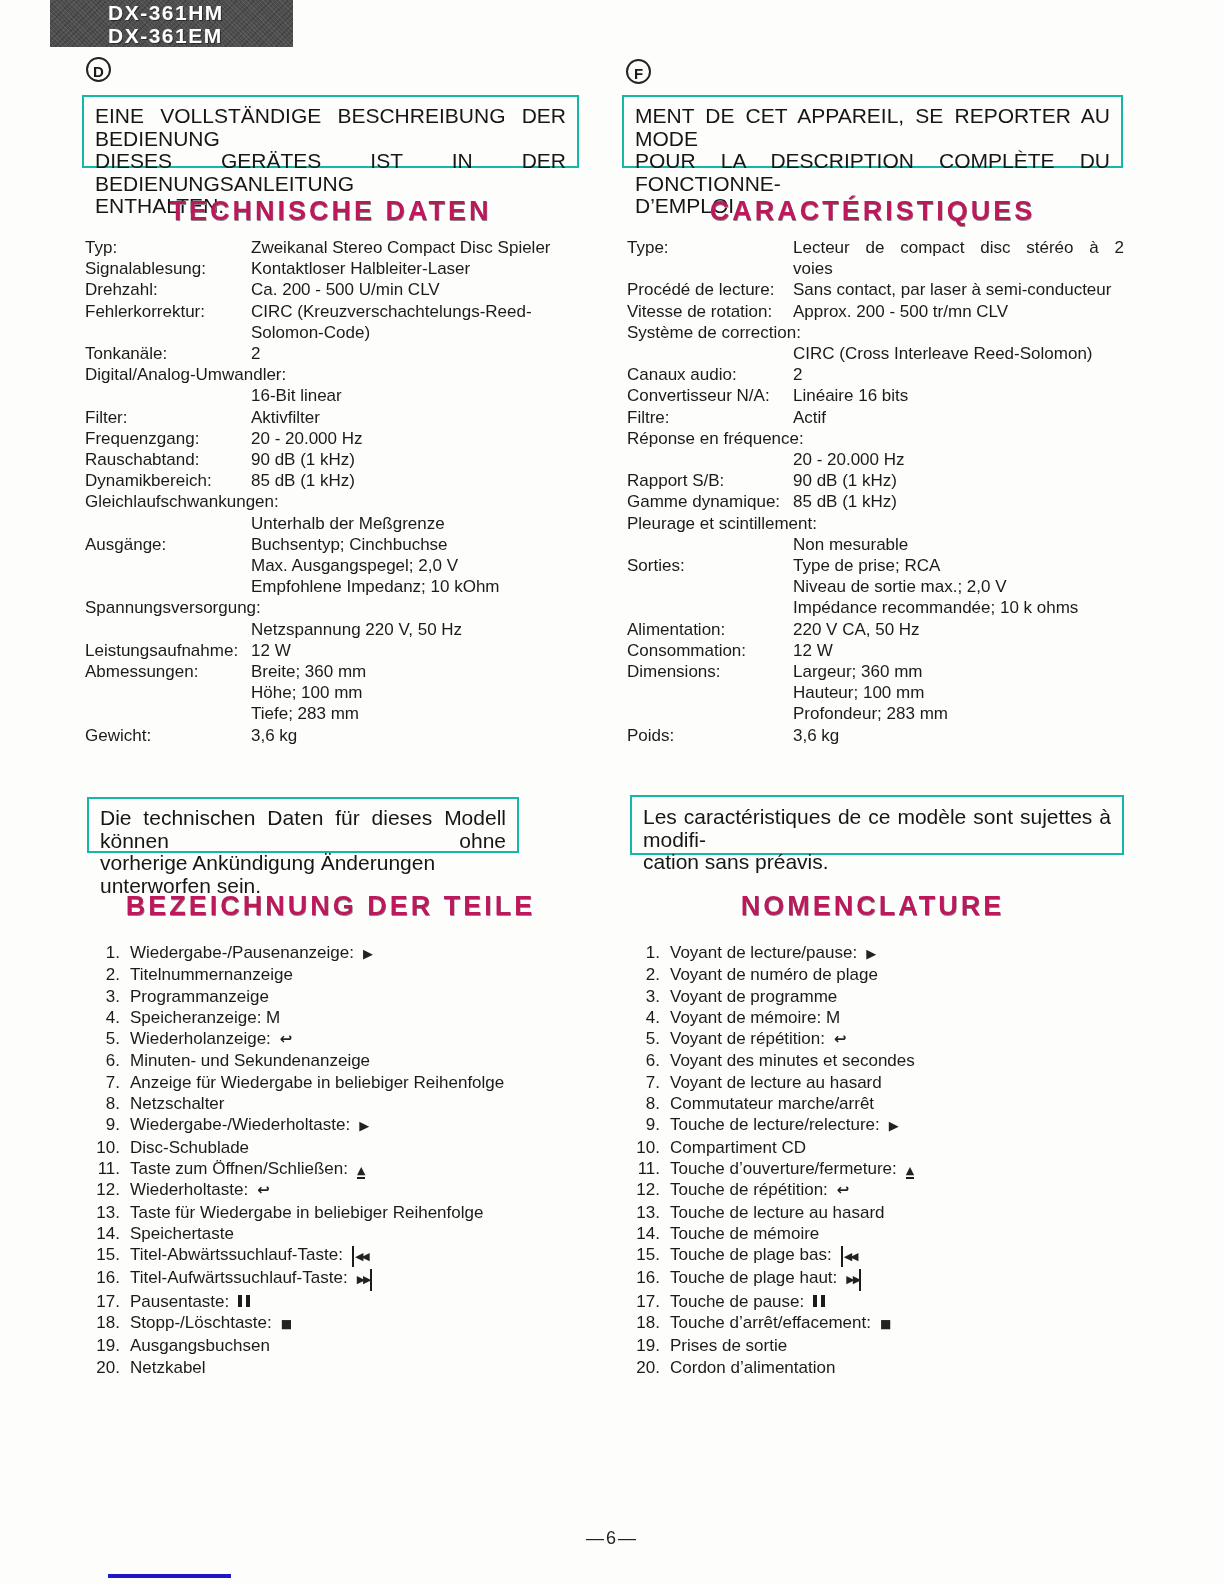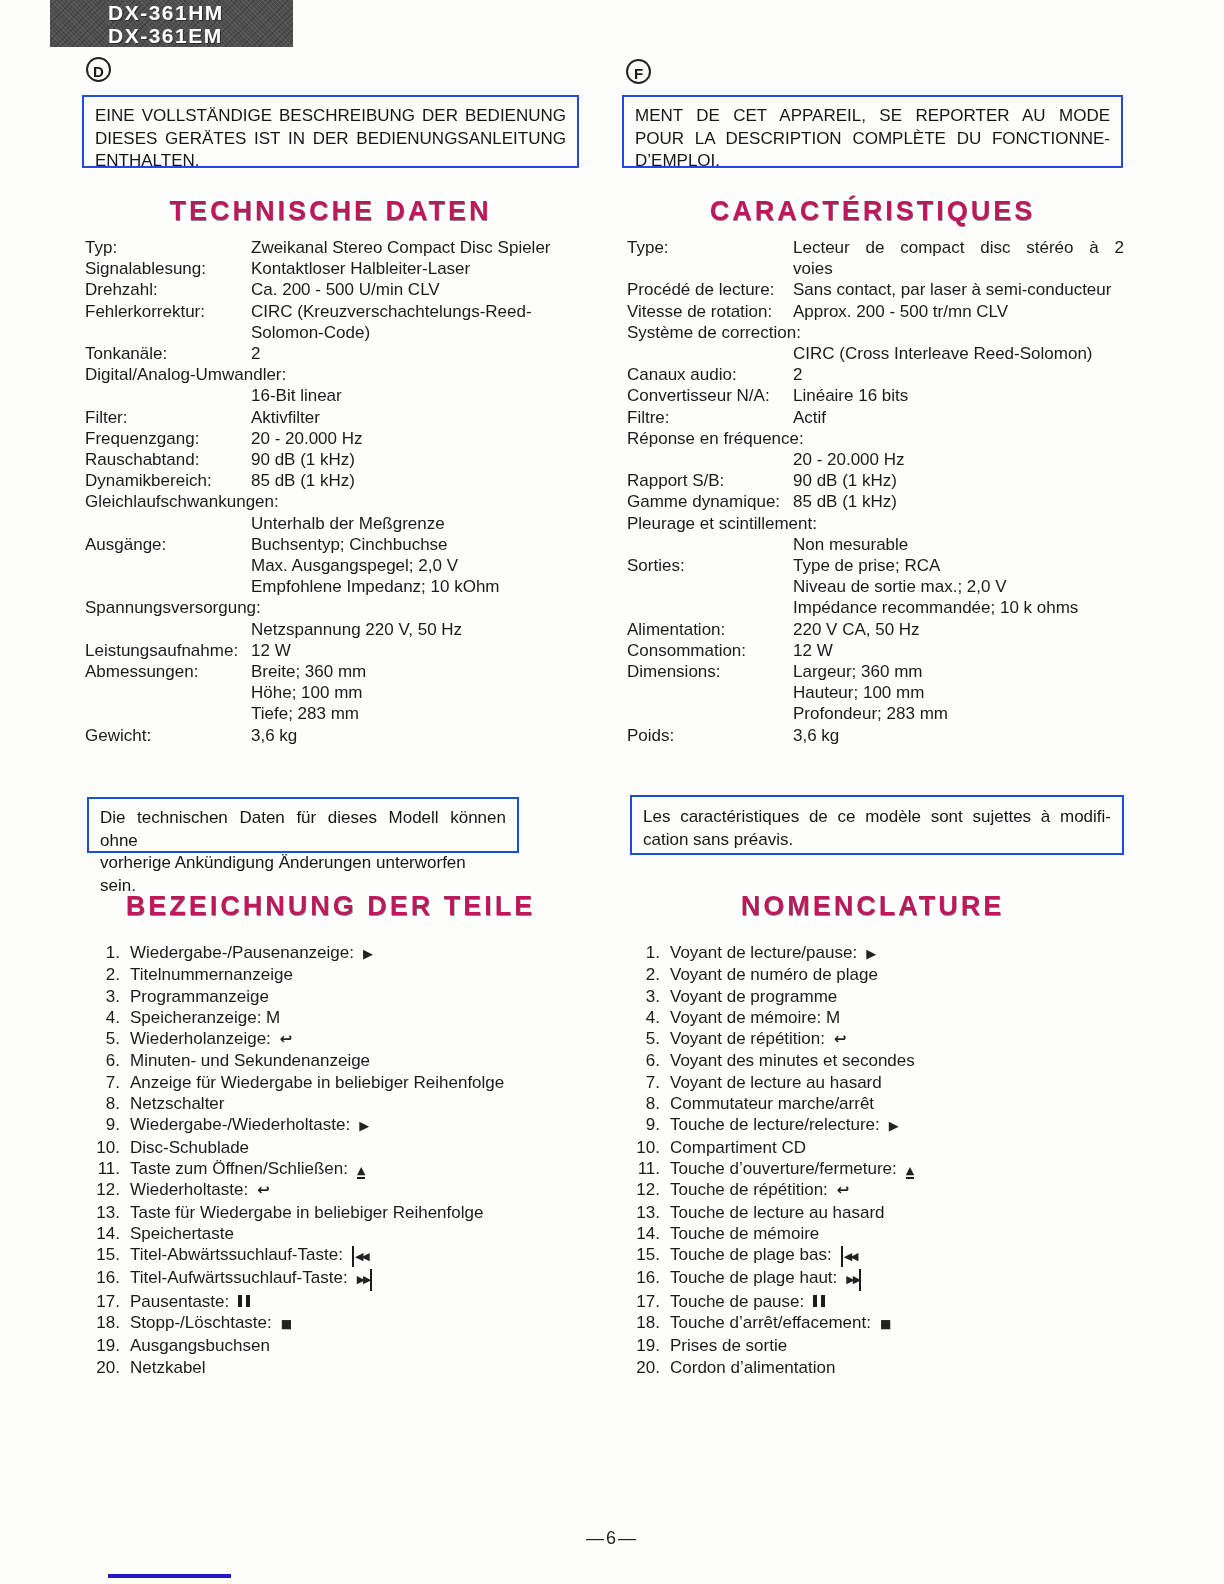--- a/index.html
+++ b/index.html
@@ -25,22 +25,22 @@
   .lang-circle {
     position:absolute; width:25px; height:25px; border:2px solid #242424;
     border-radius:50%; text-align:center; line-height:25px;
     font-size:15px; font-weight:bold; color:#1a1a1a; box-sizing:border-box;
   }
   .lc-de { left:86px; top:57px; }
   .lc-fr { left:626px; top:59px; }
 
   
   .notice {
-    position:absolute; border:2px solid #1d4ed8; box-sizing:border-box;
-    padding:8px 11px 0 11px; font-size:17px; line-height:22.5px; color:#161616;
+    position:absolute; border:2px solid #14b8a6; box-sizing:border-box;
+    padding:8px 11px 0 11px; font-size:21px; line-height:22.5px; color:#161616;
   }
   .n-de { left:82px; top:95px;  width:497px; height:73px; }
   .n-fr { left:622px; top:95px; width:501px; height:73px; }
   .cn-de { left:87px;  top:797px; width:432px; height:56px; }
   .cn-fr { left:630px; top:795px; width:494px; height:60px; padding-top:9px; }
   .jline { text-align:justify; text-align-last:justify; }
 
   
   .sec-title {
     position:absolute; text-align:center; font-weight:bold;

